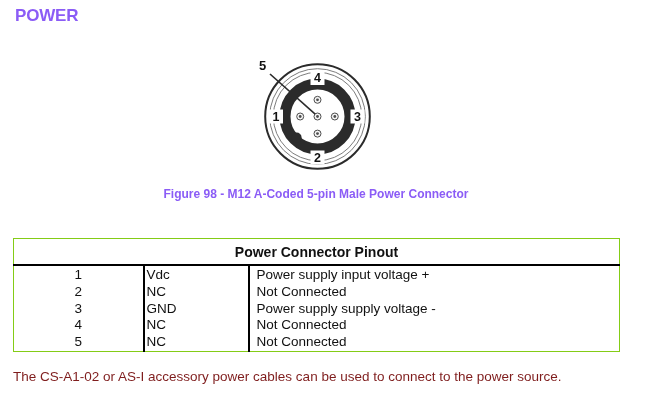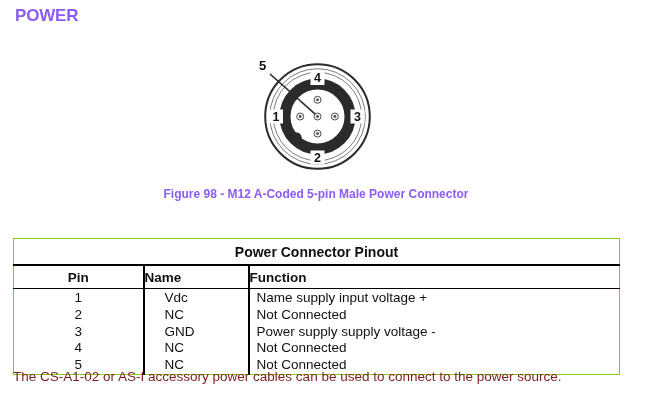--- a/index.html
+++ b/index.html
@@ -48,21 +48,21 @@
     border-bottom:1px solid #000; padding:0; text-align:left;
   }
   tr.hdr th.c1 { text-align:center; }
   th.c2, td.c2, th.c3, td.c3 { border-left:2px solid #000; }
   th.c2, th.c3, td.c2, td.c3 { padding-left:7px; }
   tbody td {
     padding:0; line-height:16.8px; vertical-align:middle;
     white-space:nowrap; overflow:hidden;
   }
   tbody td.c1 { text-align:center; }
-  tbody td.c2 { padding-left:20px; }
+  tbody td.c2 { padding-left:2px; }
   tbody td.c3 { padding-left:7px; }
   tbody tr:first-child td { padding-top:1px; }
   .footer-note {
     position:absolute; left:13px; top:369px; width:640px;
     font-size:13.5px; margin:0; color:#7f1d1d;
   }
 </style>
 </head>
 <body>
 
@@ -129,31 +129,26 @@
   <table class="pinout">
     <colgroup>
         <col class="c1">
         <col class="c2">
         <col class="c3">
       </colgroup>
     <thead>
       <tr>
         <td class="tbl-title" colspan="3">Power Connector Pinout</td>
       </tr>
-      <tr class="hdr">
-        <th class="c1">Pin</th>
-        <th class="c2">Name</th>
-        <th class="c3">Function</th>
-      </tr>
     </thead>
     <tbody>
       <tr>
         <td class="c1">1</td>
         <td class="c2">Vdc</td>
-        <td class="c3">Name supply input voltage +</td>
+        <td class="c3">Power supply input voltage +</td>
       </tr>
       <tr>
         <td class="c1">2</td>
         <td class="c2">NC</td>
         <td class="c3">Not Connected</td>
       </tr>
       <tr>
         <td class="c1">3</td>
         <td class="c2">GND</td>
         <td class="c3">Power supply supply voltage -</td>

